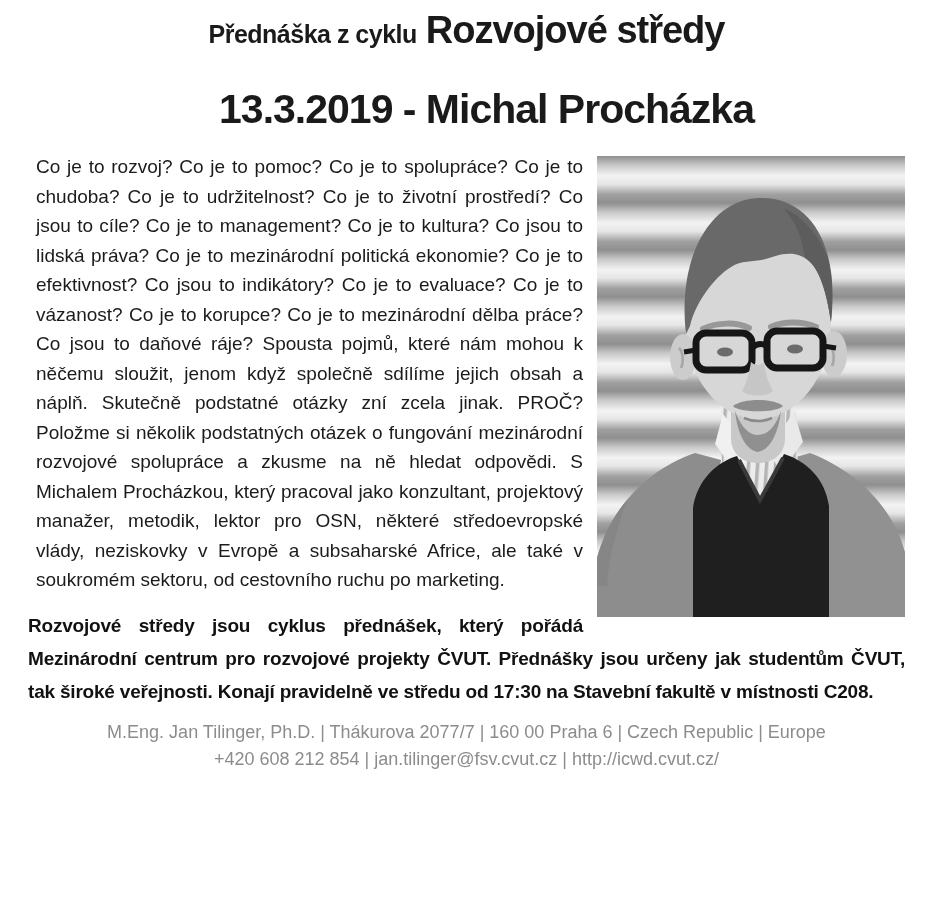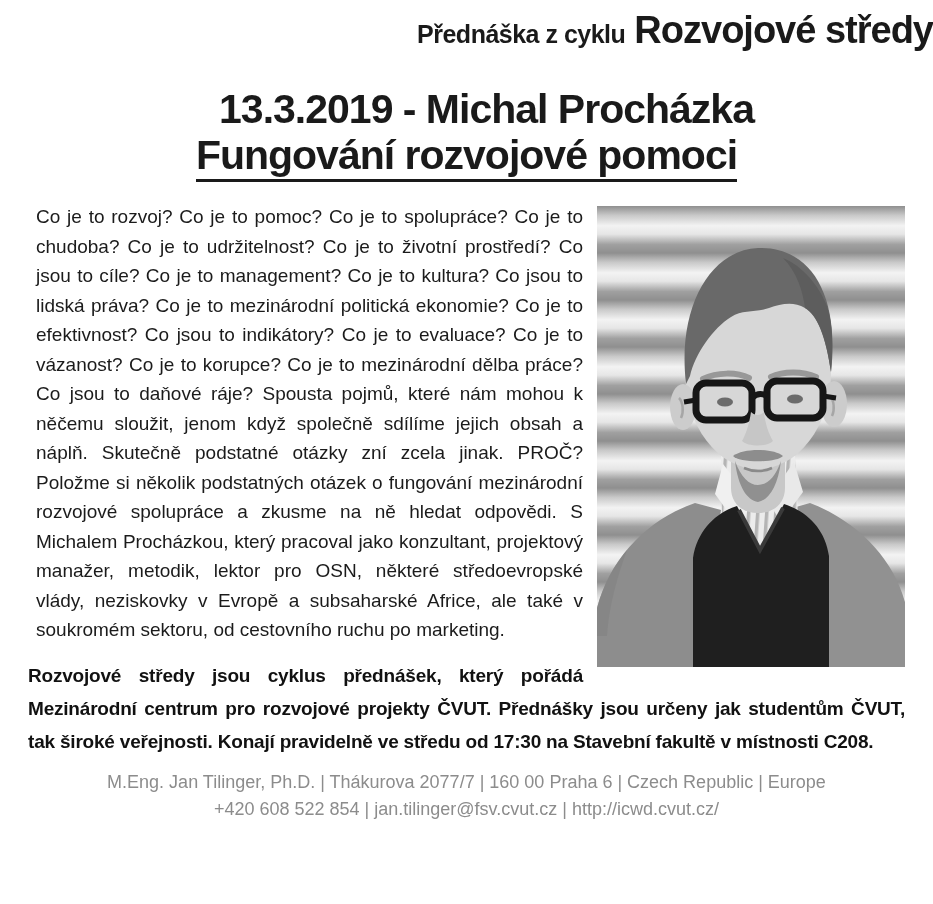--- a/index.html
+++ b/index.html
@@ -9,21 +9,21 @@
     width: 933px;
     height: 904px;
     margin: 0 auto;
     background: #ffffff;
     font-family: "Liberation Sans", "DejaVu Sans", sans-serif;
     color: #1a1a1a;
     overflow: hidden;
   }
   
   .header { text-align: center; padding-top: 6px; }
-  .series-line { line-height: 48px; white-space: nowrap; text-align: right; }
+  .series-line { line-height: 48px; white-space: nowrap; }
   .series-prefix {
     font-size: 25px;
     font-weight: 700;
     letter-spacing: -0.5px;
   }
   .series-title {
     font-size: 38px;
     font-weight: 700;
     letter-spacing: -1px;
     margin-left: 9px;
@@ -86,23 +86,20 @@
 </head>
 <body>
 
 <div class="page">
 
   <header class="header">
     <div class="series-line">
       <span class="series-prefix">Přednáška z cyklu</span><span class="series-title">Rozvojové středy</span>
     </div>
     <h1 class="event-title">13.3.2019 - Michal Procházka</h1>
-    <h2 class="lecture-title">
-      <span class="underlined">Fungování rozvojové pomoci</span>
-    </h2>
   </header>
 
   <main class="content">
 
     <figure class="portrait">
       <svg viewBox="0 0 308 461" xmlns="http://www.w3.org/2000/svg" role="img">
         <defs>
           <linearGradient id="corr" x1="0" y1="0" x2="0" y2="47" gradientUnits="userSpaceOnUse" spreadMethod="repeat">
             <stop offset="0" stop-color="#8f8f8f"></stop>
             <stop offset="0.2" stop-color="#c9c9c9"></stop>
@@ -164,16 +161,16 @@
       </svg>
     </figure>
 
     <p class="lead">Co je to rozvoj? Co je to pomoc? Co je to spolupráce? Co je to chudoba? Co je to udržitelnost? Co je to životní prostředí? Co jsou to cíle? Co je to management? Co je to kultura? Co jsou to lidská práva? Co je to mezinárodní politická ekonomie? Co je to efektivnost? Co jsou to indikátory? Co je to evaluace? Co je to vázanost? Co je to korupce? Co je to mezinárodní dělba práce? Co jsou to daňové ráje? Spousta pojmů, které nám mohou k něčemu sloužit, jenom když společně sdílíme jejich obsah a náplň. Skutečně podstatné otázky zní zcela jinak. PROČ? Položme si několik podstatných otázek o fungování mezinárodní rozvojové spolupráce a zkusme na ně hledat odpovědi. S Michalem Procházkou, který pracoval jako konzultant, projektový manažer, metodik, lektor pro OSN, některé středoevropské vlády, neziskovky v Evropě a subsaharské Africe, ale také v soukromém sektoru, od cestovního ruchu po marketing.</p>
 
     <p class="bold-para">Rozvojové středy jsou cyklus přednášek, který pořádá Mezinárodní centrum pro rozvojové projekty ČVUT. Přednášky jsou určeny jak studentům ČVUT, tak široké veřejnosti. Konají pravidelně ve středu od 17:30 na Stavební fakultě v místnosti C208.</p>
   </main>
 
   <footer class="footer">
     <div>M.Eng. Jan Tilinger, Ph.D. | Thákurova 2077/7 | 160 00 Praha 6 | Czech Republic | Europe</div>
-    <div>+420 608 522 854 | jan.tilinger@fsv.cvut.cz | http://icwd.cvut.cz/</div>
+    <div>+420 608 212 854 | jan.tilinger@fsv.cvut.cz | http://icwd.cvut.cz/</div>
   </footer>
 
 </div>
 
 </body></html>

